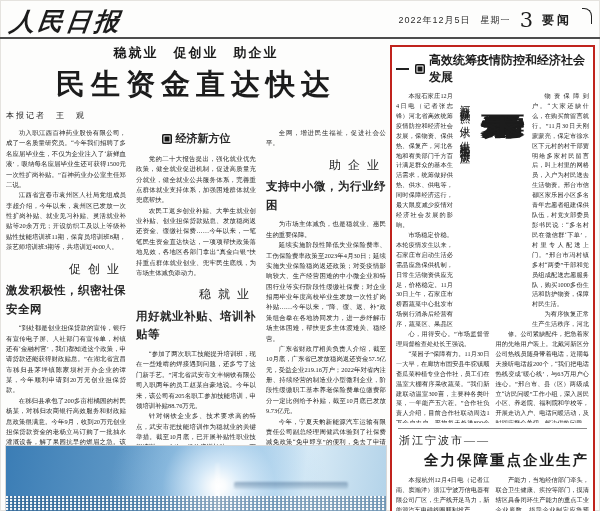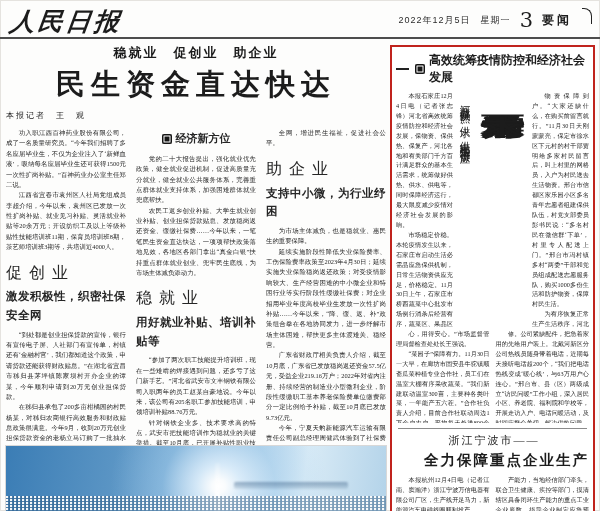--- a/index.html
+++ b/index.html
@@ -22,21 +22,21 @@
   .headline{text-align:center;font-size:29px;font-weight:bold;font-family:"DejaVu Sans",sans-serif;
             letter-spacing:6px;margin-top:3px;white-space:nowrap;}
   .byline{font-size:8px;margin-top:5px;letter-spacing:2px;color:#222;}
   .cols{display:flex;gap:10px;margin-top:7px;height:318px;overflow:hidden;}
   .col{flex:1;font-size:6.4px;line-height:1.62;text-align:justify;color:#262626;}
   .para{text-indent:2em;margin:0;}
   .section-header{display:flex;align-items:center;justify-content:center;gap:4px;
                   font-weight:bold;font-size:11px;font-family:"DejaVu Sans",sans-serif;margin:2px 0 6px;}
   .sq-icon{width:10px;height:10px;background:#151515;border-radius:2px;flex:0 0 auto;
            box-shadow:inset 0 0 0 1.5px #151515, inset 0 0 0 2.5px #fff;}
-  .sub-label{text-align:left;font-size:16px;margin:7px 0 2px;letter-spacing:7px;}
+  .sub-label{text-align:right;font-size:12px;margin:7px 0 2px;letter-spacing:7px;}
   .sub-head{text-align:left;font-weight:bold;font-size:11.5px;font-family:"DejaVu Sans",sans-serif;
             margin-bottom:5px;letter-spacing:0.5px;}
   
   .photo{position:absolute;left:6px;top:446px;width:380px;height:65px;overflow:hidden;outline:1px solid #d8d8d8;
     background:
       radial-gradient(circle at 56% 62%, #ffffff 0%, rgba(255,255,255,.95) 3%, rgba(232,245,255,.8) 10%,
                       rgba(165,208,240,.38) 26%, rgba(120,175,220,0) 50%),
       linear-gradient(97deg,#3b7db5 0%,#5c96c5 30%,#8fbbdd 55%,#d9ebf6 78%,#b3d3e9 100%);}
   .beam{position:absolute;left:55%;top:26%;bottom:0;width:5px;
         background:linear-gradient(rgba(255,255,255,.15),#ffffff);filter:blur(1px);}
@@ -55,21 +55,21 @@
   .fcol{width:57px;flex:0 0 auto;font-size:6.2px;line-height:1.6;text-align:justify;color:#262626;}
   .vsub{width:17px;flex:0 0 auto;display:flex;justify-content:center;padding-top:6px;}
   .vsub span{writing-mode:vertical-rl;font-size:10.5px;letter-spacing:1.5px;}
   .vhead{width:58px;flex:1 1 auto;position:relative;}
   .vhead span{display:block;margin:0 auto;writing-mode:vertical-rl;font-weight:bold;
               font-family:"DejaVu Sans",sans-serif;font-size:30px;line-height:1;
               transform:scale(1.45,.75);transform-origin:50% 0;margin-top:6px;}
   .feat-mid{display:flex;gap:6px;height:94px;overflow:hidden;margin-top:2px;}
   .mcol{flex:1;font-size:6.2px;line-height:1.6;text-align:justify;color:#262626;}
   .divider{height:1px;background:#8a8a8a;margin:5px 2px 4px;}
-  .ningbo-kicker{font-size:11px;letter-spacing:2px;margin-left:3px;text-align:center;}
+  .ningbo-kicker{font-size:11px;letter-spacing:2px;margin-left:3px;}
   .ningbo-head{text-align:right;font-weight:bold;font-size:14.5px;font-family:"DejaVu Sans",sans-serif;
                letter-spacing:2px;margin:3px 0 5px;}
   .feat-bottom{display:flex;gap:6px;height:50px;overflow:hidden;}
 </style>
 </head>
 <body>
 
 <div class="page">
 
   <div class="masthead">人民日报</div>

